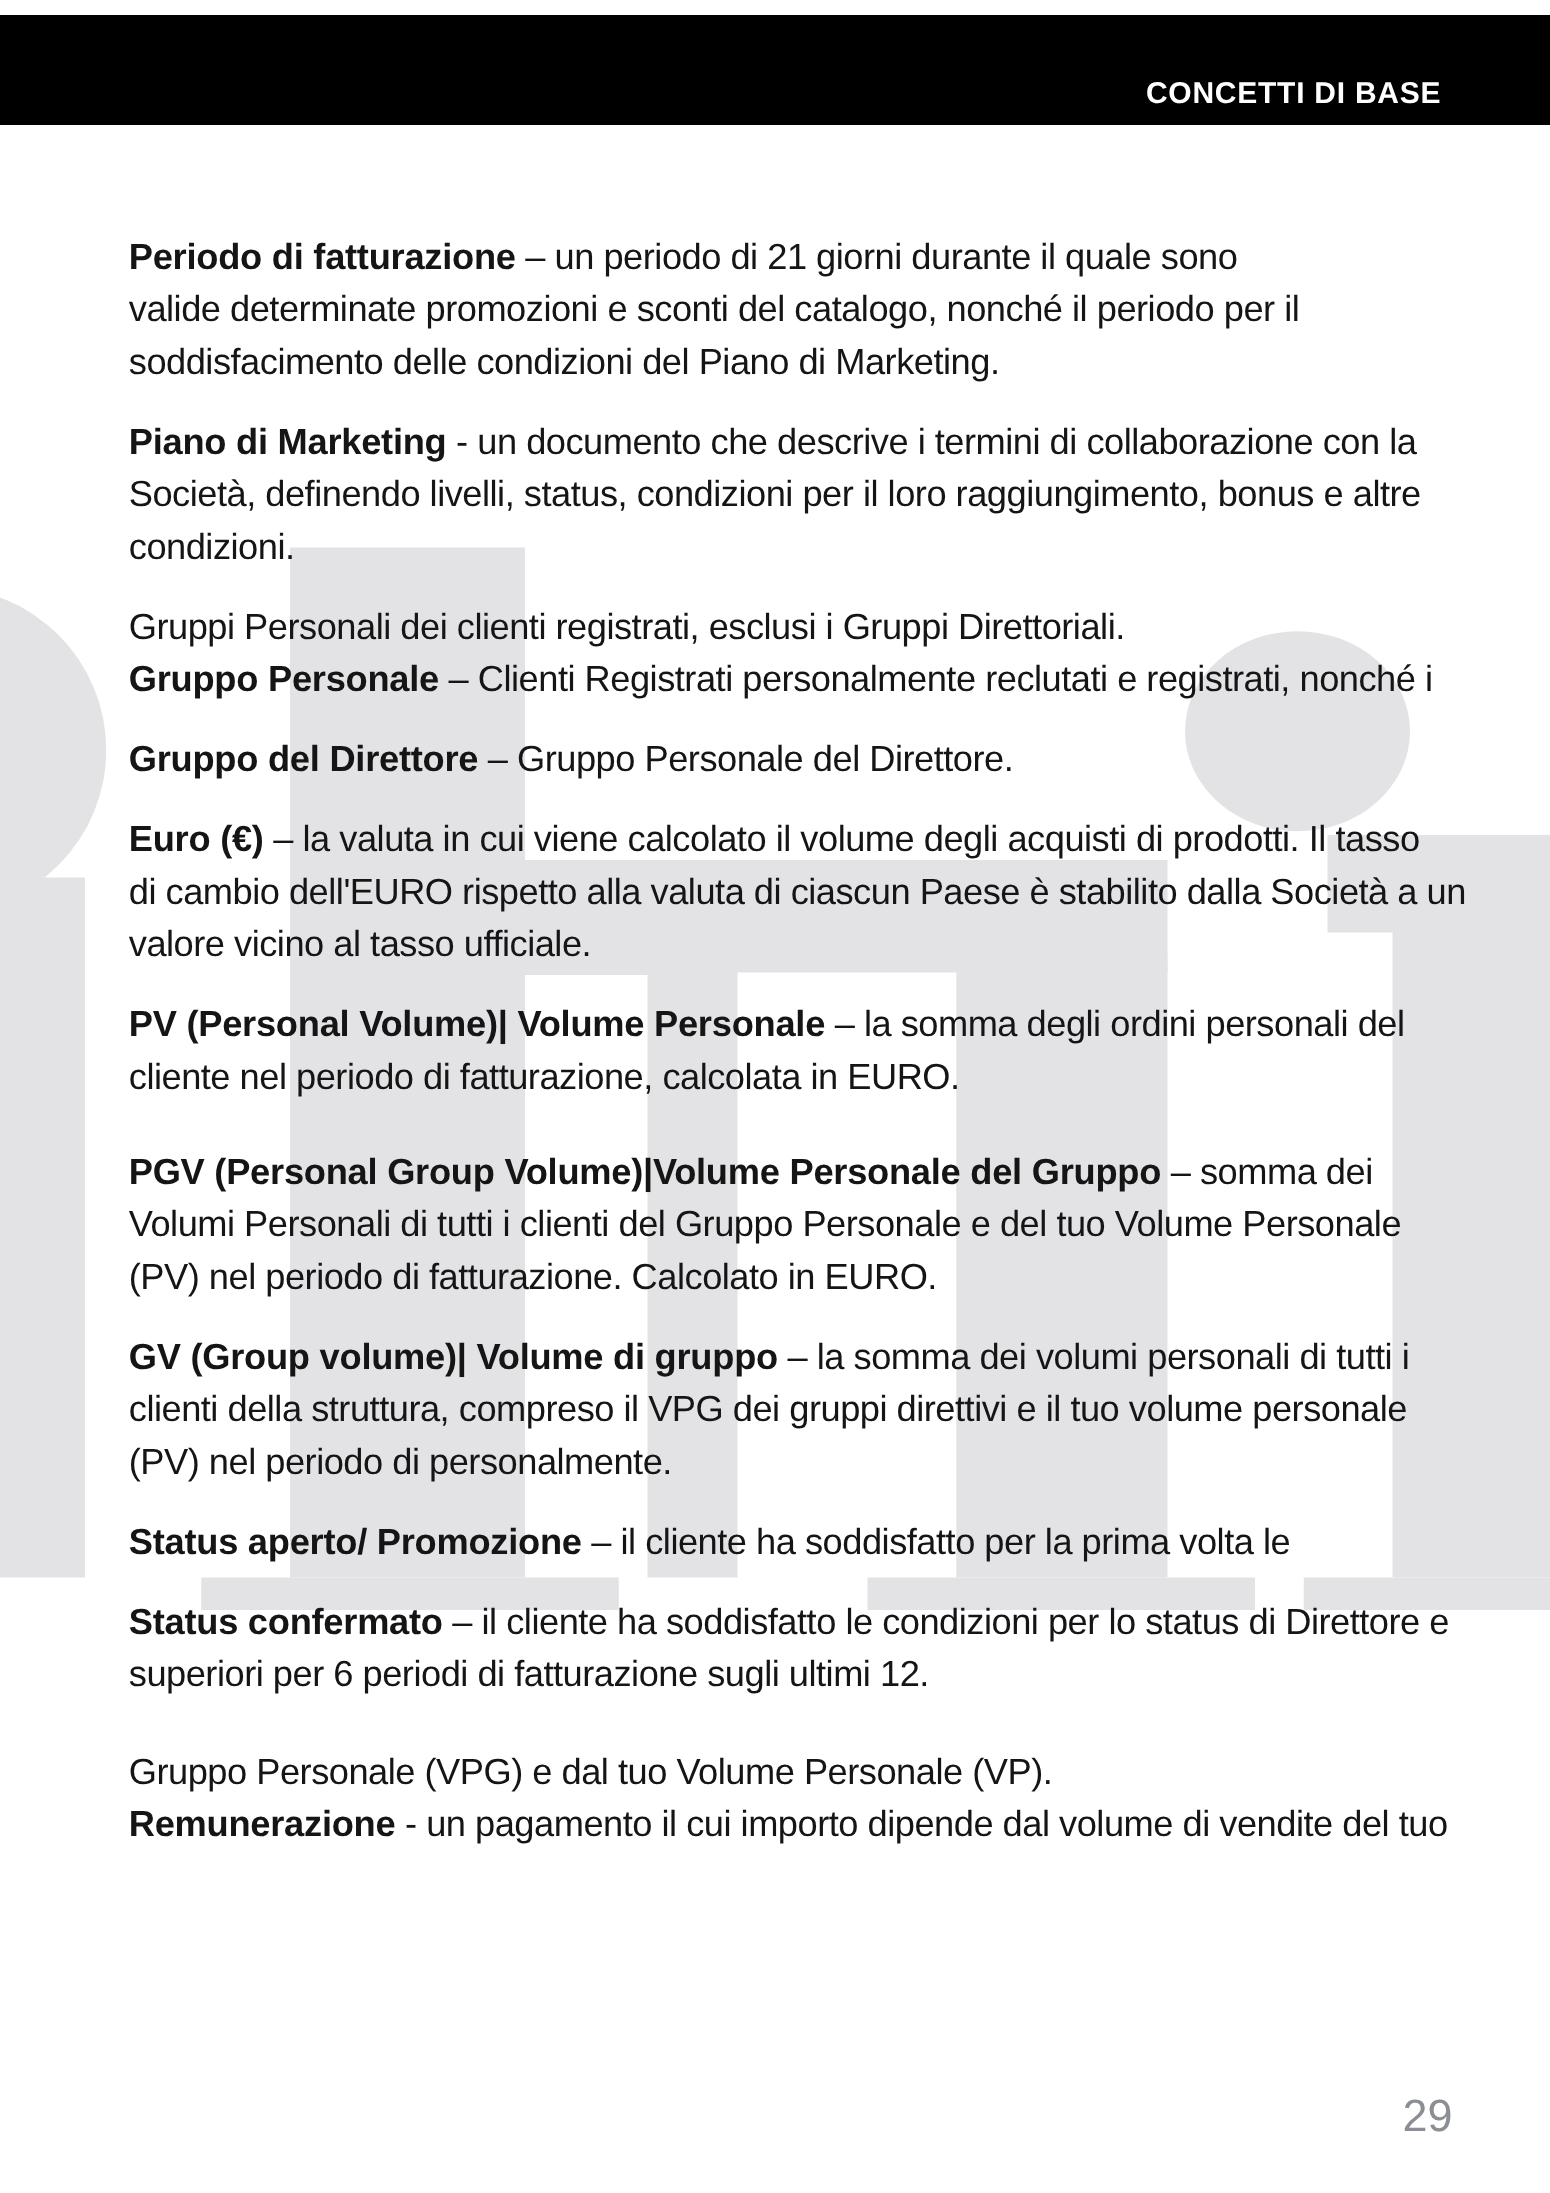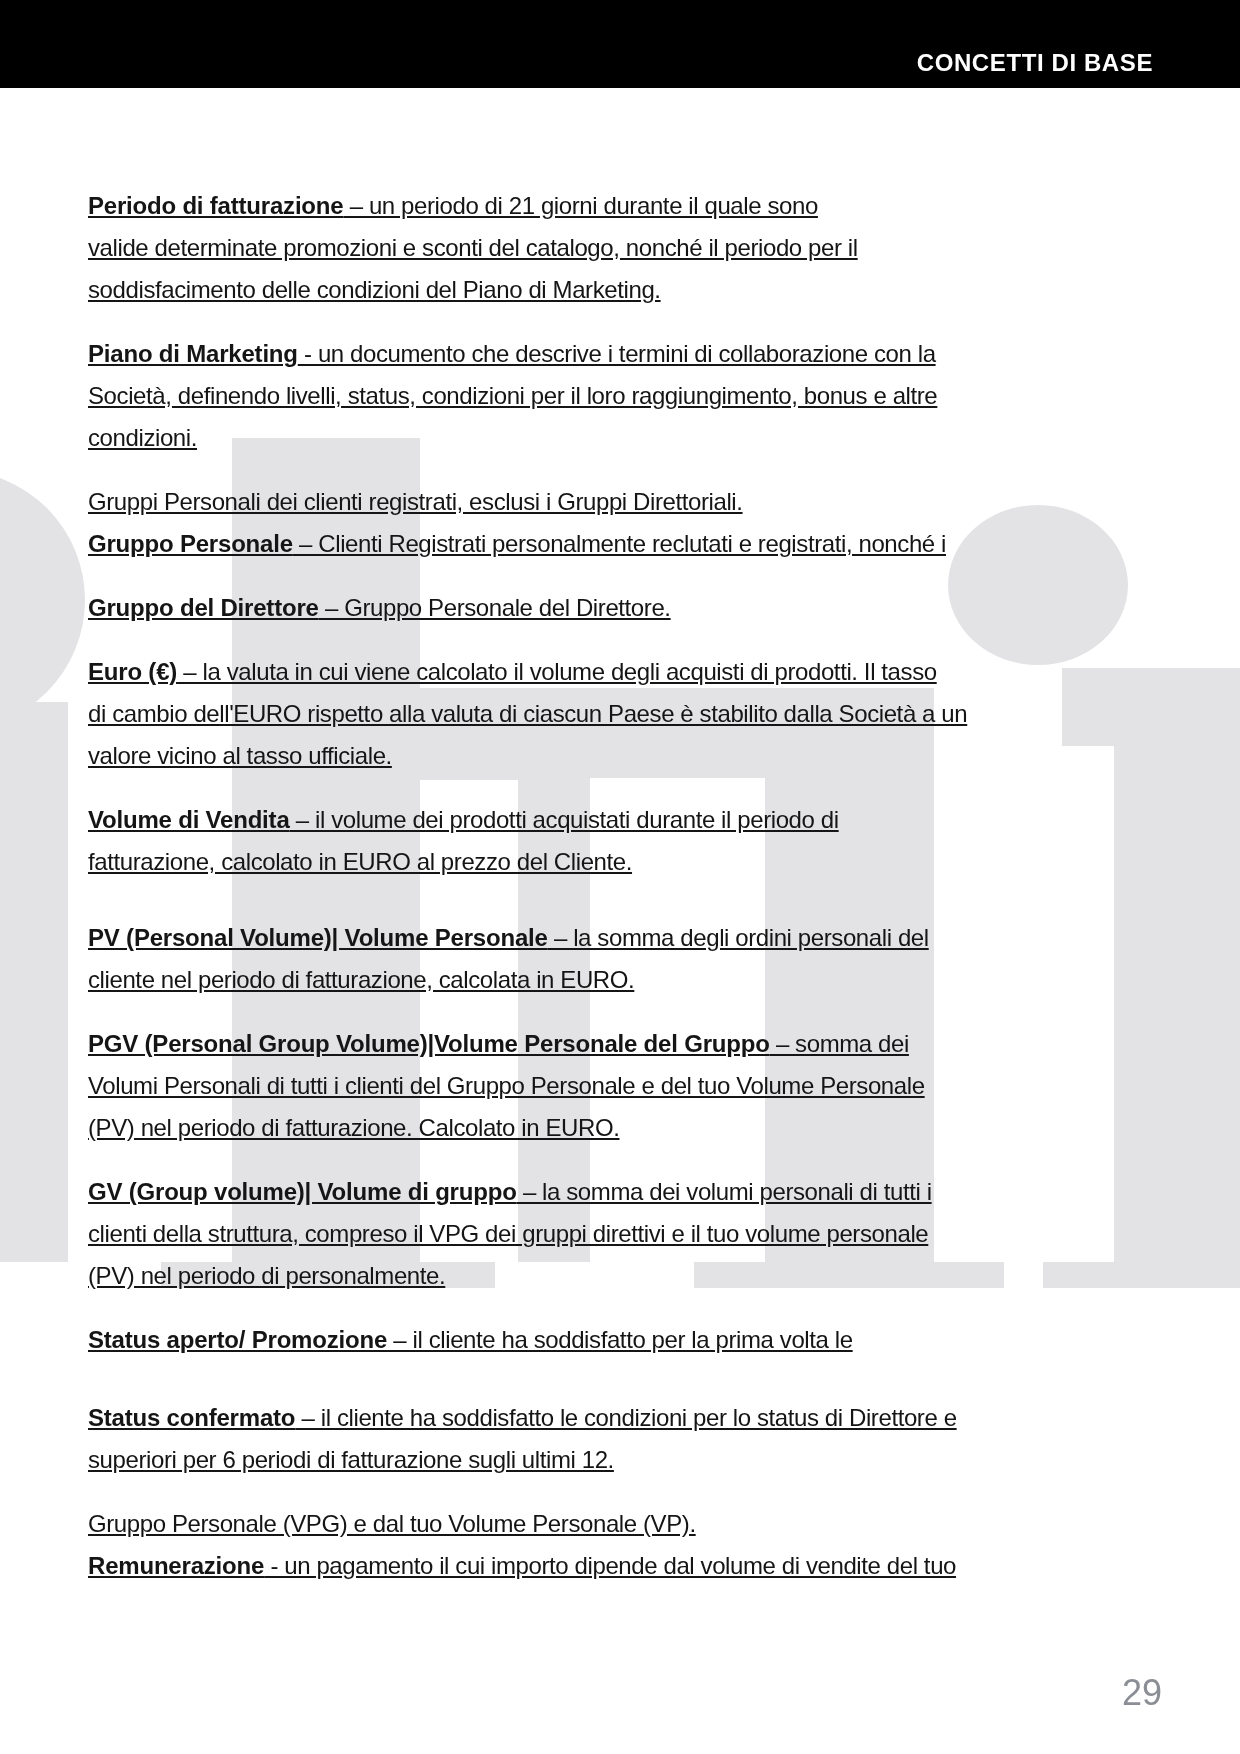--- a/index.html
+++ b/index.html
@@ -13,21 +13,21 @@
   html,body{margin:0;padding:0;}
   body{
     width:1240px;height:1754px;
     background:var(--page-bg);
     font-family:"Liberation Sans","DejaVu Sans",sans-serif;
     position:relative;overflow:hidden;
     color:var(--text);
   }
   
   .header{
-    position:absolute;left:0;top:0;width:1240px;height:88px;
+    position:absolute;left:0;top:12px;width:1240px;height:88px;
     background:var(--header-bg);
   }
   .header-title{
     position:absolute;top:49px;right:87px;
     color:var(--header-text);
     font-size:24px;font-weight:800;letter-spacing:0.6px;
     line-height:28px;white-space:nowrap;
   }
   
   .wm{position:absolute;background:var(--watermark);}
@@ -42,23 +42,23 @@
   .wm-foot-c{left:694px;top:1262px;width:310px;height:26px;}
   .wm-dot-right{left:948px;top:505px;width:180px;height:160px;border-radius:50%;}
   .wm-flag-right{left:1062px;top:668px;width:88px;height:78px;}
   .wm-bar-d{left:1114px;top:668px;width:126px;height:594px;}
   .wm-foot-d{left:1043px;top:1262px;width:197px;height:26px;}
   
   .content{
     position:absolute;left:88px;top:185px;width:1100px;
   }
   .para{
-    margin:0 0 22px 0;
-    font-size:24px;line-height:42px;letter-spacing:-0.4px;
-    font-weight:400;color:var(--text);text-decoration:underline;
+    margin:0 0 22px 15px;
+    font-size:29px;line-height:42px;letter-spacing:-0.4px;
+    font-weight:400;color:var(--text);
   }
   .para:nth-child(6){margin-bottom:34px;}
   .para:nth-child(10){margin-bottom:36px;}
   .para .line{display:block;white-space:nowrap;}
   .para strong{font-weight:700;letter-spacing:-0.2px;}
   
   .page-number{
     position:absolute;left:1122px;top:1678px;
     font-size:36px;line-height:30px;color:var(--page-number);
   }
@@ -103,24 +103,20 @@
     </p>
     <p class="para">
       <span class="line"><strong>Gruppo del Direttore</strong> – Gruppo Personale del Direttore.</span>
     </p>
     <p class="para">
       <span class="line"><strong>Euro (€)</strong> – la valuta in cui viene calcolato il volume degli acquisti di prodotti. Il tasso</span>
       <span class="line">di cambio dell'EURO rispetto alla valuta di ciascun Paese è stabilito dalla Società a un</span>
       <span class="line">valore vicino al tasso ufficiale.</span>
     </p>
     <p class="para">
-      <span class="line"><strong>Volume di Vendita</strong> – il volume dei prodotti acquistati durante il periodo di</span>
-      <span class="line">fatturazione, calcolato in EURO al prezzo del Cliente.</span>
-    </p>
-    <p class="para">
       <span class="line"><strong>PV  (Personal Volume)| Volume Personale</strong> – la somma degli ordini personali del</span>
       <span class="line">cliente nel periodo di fatturazione, calcolata in EURO.</span>
     </p>
     <p class="para">
       <span class="line"><strong>PGV  (Personal Group Volume)|Volume Personale del Gruppo</strong> – somma dei</span>
       <span class="line">Volumi Personali di tutti i clienti del Gruppo Personale e del tuo Volume Personale</span>
       <span class="line">(PV) nel periodo di fatturazione. Calcolato in EURO.</span>
     </p>
     <p class="para">
       <span class="line"><strong>GV  (Group volume)| Volume di gruppo</strong> – la somma dei volumi personali  di tutti i</span>

